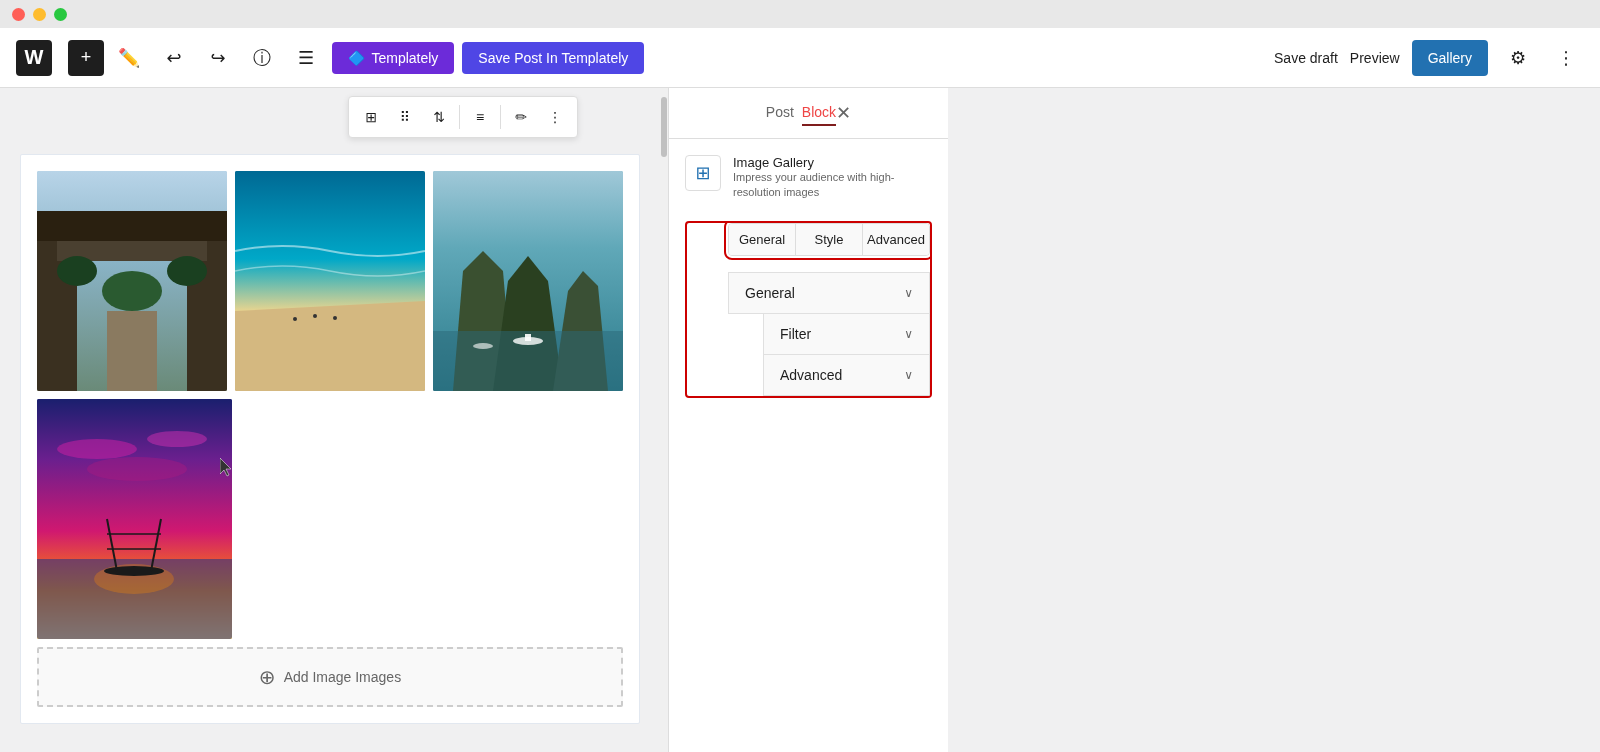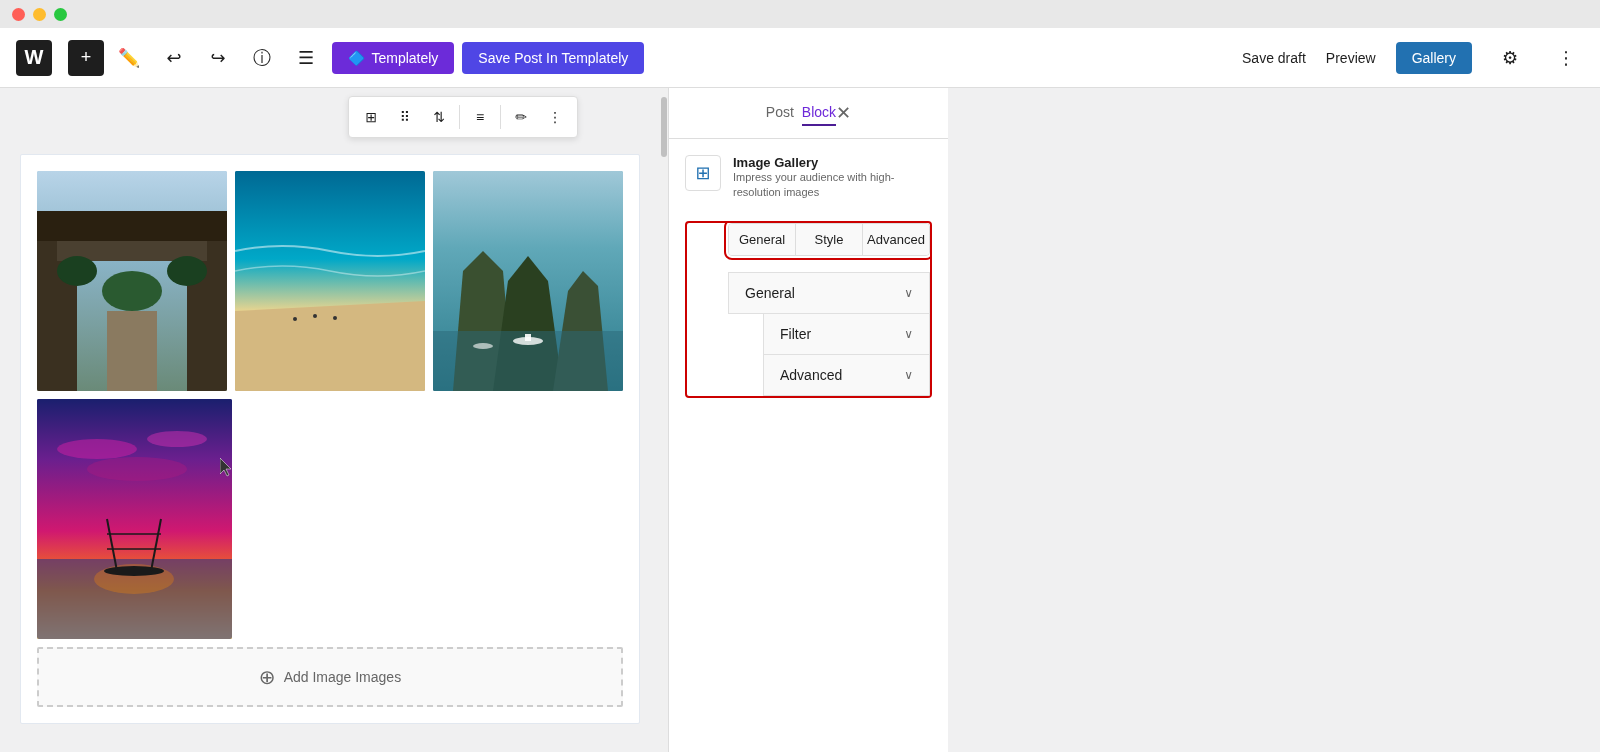--- a/index.html
+++ b/index.html
@@ -69,21 +69,21 @@
       border: none;
       border-radius: 4px;
       padding: 8px 16px;
       cursor: pointer;
       font-size: 14px;
       text-align: center;
     }
 
     .toolbar-right {
       margin-left: auto;
-      display: flex; align-items: center; gap: 20px;
+      display: flex; gap: 12px;
     }
     .btn-save-draft {
       background: transparent; border: none; cursor: pointer;
       color: #1e1e1e; font-size: 14px;
     }
     .btn-preview {
       background: transparent; border: none; cursor: pointer;
       color: #1e1e1e; font-size: 14px;
     }
     .btn-publish {
@@ -225,22 +225,22 @@
     }
     .sidebar-tab {
       font-size: 14px;
       cursor: pointer;
       padding: 4px 0;
       color: #666;
       border: none; background: transparent;
       border-bottom: 2px solid transparent;
     }
     .sidebar-tab.active {
-      color: #6d28d9;
-      border-bottom: 2px solid #4c1d95;
+      color: #ef4444;
+      border-bottom: 2px solid #7f1d1d;
     }
     .sidebar-close {
       background: transparent; border: none; cursor: pointer;
       font-size: 18px; color: #666;
     }
 
     
     .sidebar-content {
       padding: 16px;
       flex: 1;
@@ -256,21 +256,21 @@
     }
     .block-icon-box {
       width: 36px; height: 36px;
       border: 1px solid #ddd;
       border-radius: 4px;
       display: flex; align-items: center; justify-content: center;
       font-size: 18px; flex-shrink: 0;
       color: #2271b1;
     }
     .block-info-text h4 {
-      font-size: 13px; font-weight: 700; color: #1e1e1e;
+      font-size: 13px; font-weight: 400; color: #1e1e1e;
     }
     .block-info-text p {
       font-size: 11px; color: #666; line-height: 1.4;
     }
 
     
     .panel-tabs {
       display: flex;
       border: 1px solid #ddd;
       border-radius: 4px;

